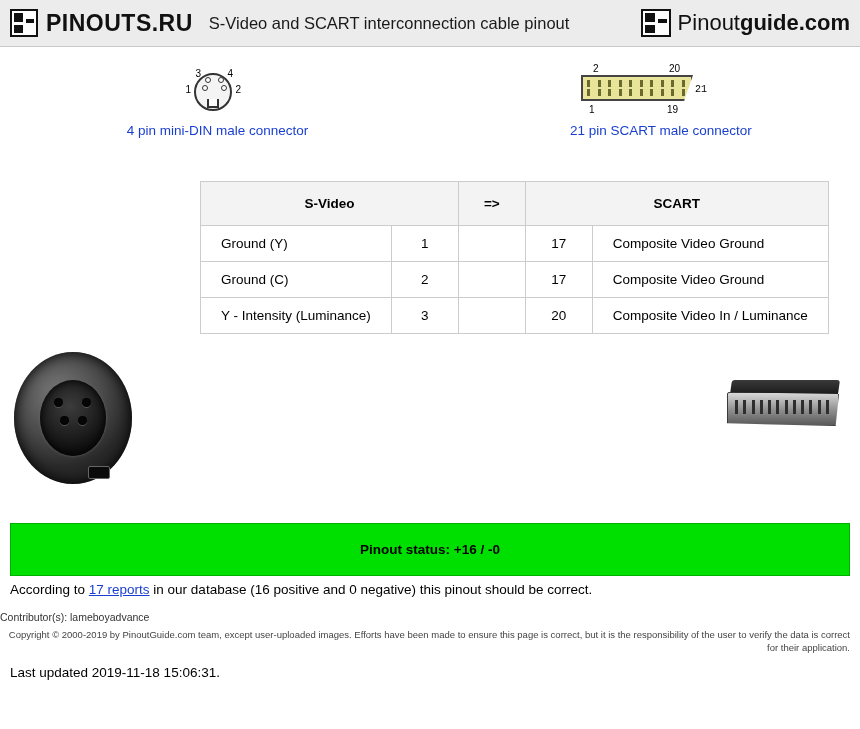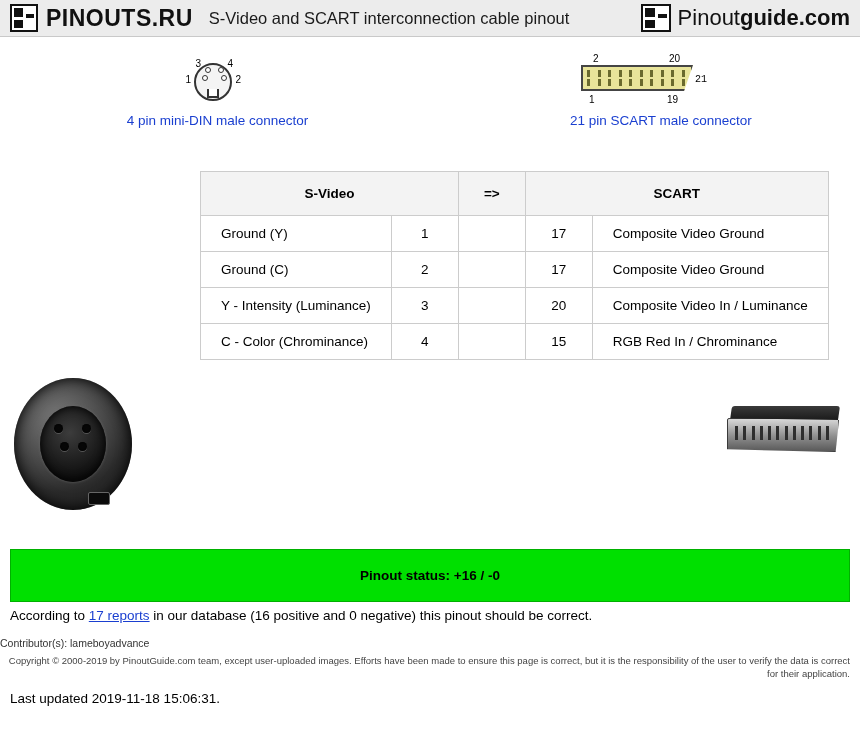--- a/index.html
+++ b/index.html
@@ -11,21 +11,21 @@
     height: 729px;
     background: #ffffff;
     font-family: "Liberation Sans", sans-serif;
     color: #000000;
     position: relative;
     overflow: hidden;
   }
 
   
   .header {
-    height: 37px;
+    height: 47px;
     background: #ececec;
     border-bottom: 1px solid #c9c9c9;
     display: flex;
     align-items: center;
     padding: 0 10px;
     box-sizing: border-box;
   }
   .brand-logo {
     width: 28px;
     height: 28px;
@@ -412,27 +412,20 @@
       <td class="col-num">17</td>
       <td>Composite Video Ground</td>
     </tr>
     <tr>
       <td>Y - Intensity (Luminance)</td>
       <td class="col-num">3</td>
       <td class="col-arrow"></td>
       <td class="col-num">20</td>
       <td>Composite Video In / Luminance</td>
     </tr>
-    <tr>
-      <td>C - Color (Chrominance)</td>
-      <td class="col-num">4</td>
-      <td class="col-arrow"></td>
-      <td class="col-num">15</td>
-      <td>RGB Red In / Chrominance</td>
-    </tr>
   </tbody>
 </table>
 
 <div class="photos">
   <div class="photo-din">
     <div class="inner">
       <div class="hole" style="left:14px; top:18px;"></div>
       <div class="hole" style="left:42px; top:18px;"></div>
       <div class="hole" style="left:20px; top:36px;"></div>
       <div class="hole" style="left:38px; top:36px;"></div>

